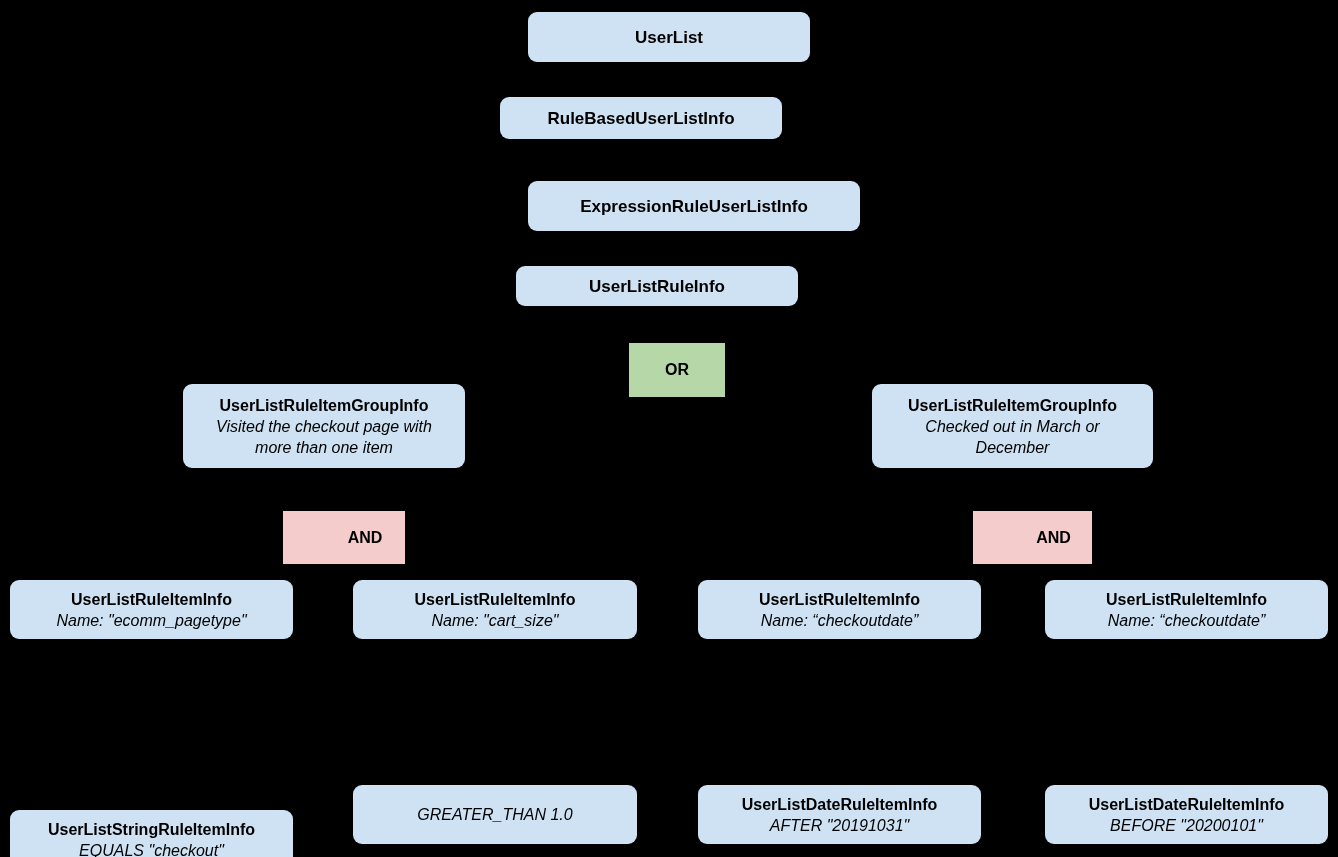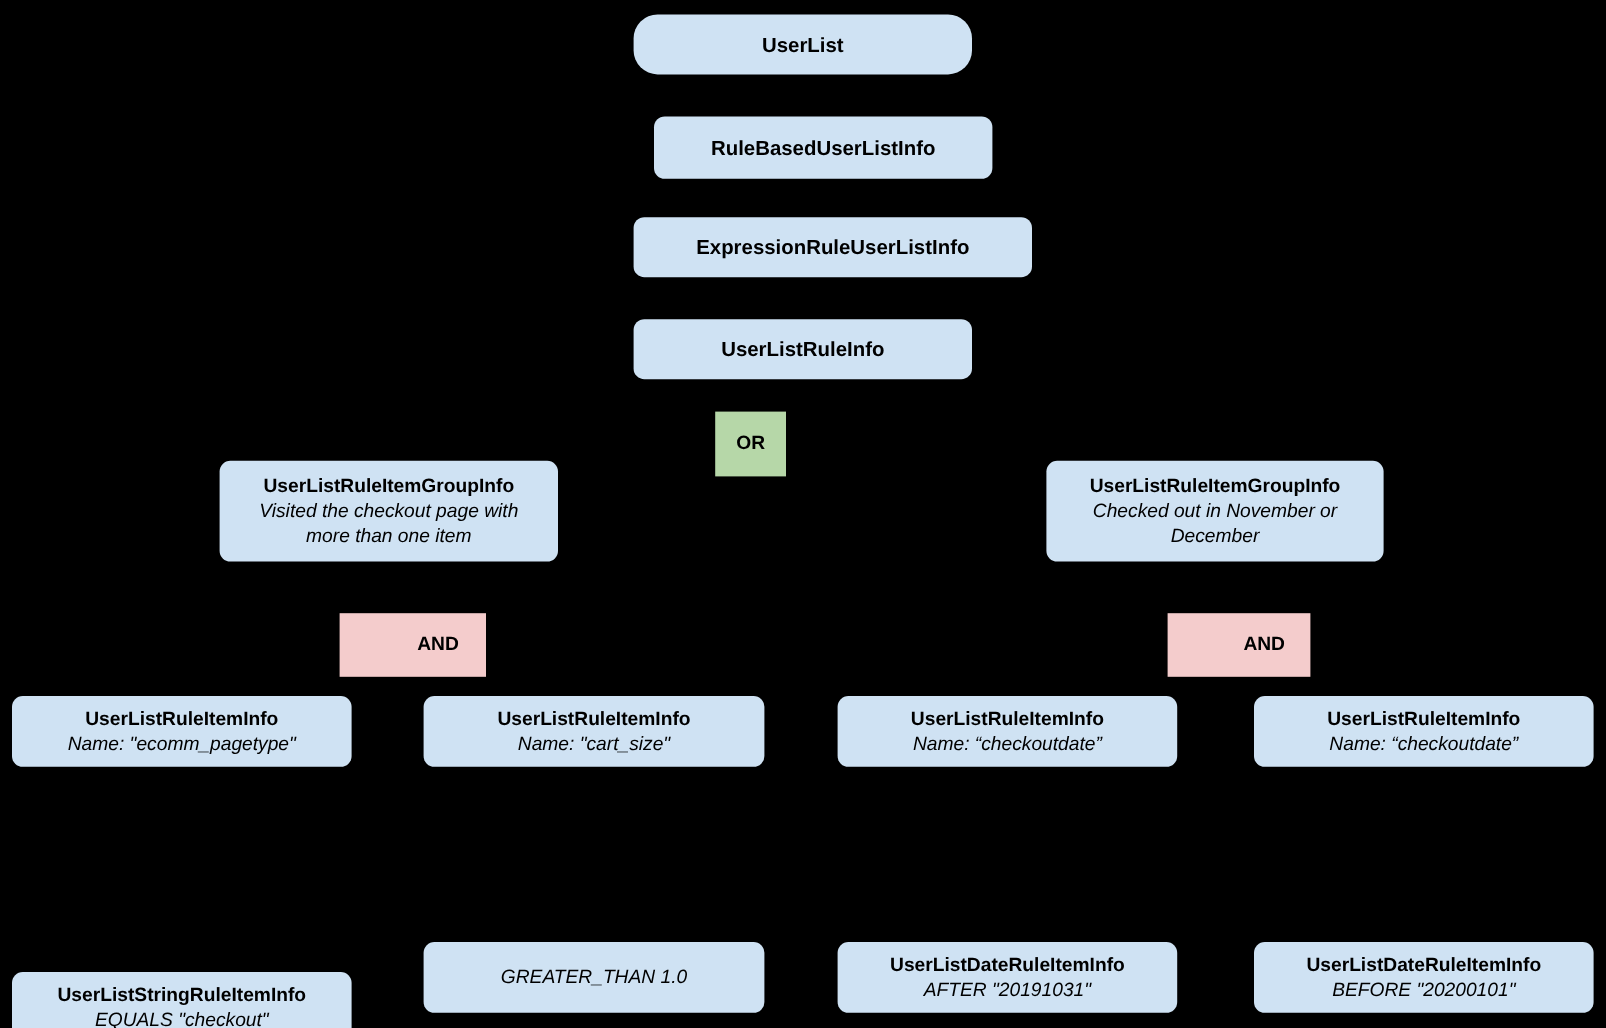--- a/index.html
+++ b/index.html
@@ -59,55 +59,55 @@
     width: 28px;
     height: 12px;
   }
   .arrowhead svg { display: block; }
 </style>
 </head>
 <body>
 
 <div class="stage">
 
-  <div class="node chain" style="left:528px; top:12px; width:282px; height:50px;border-radius:20px;">
+  <div class="node chain" style="left:528px; top:12px; width:282px; height:50px;">
     <div class="title">UserList</div>
   </div>
-  <div class="node chain" style="left:545px; top:97px; width:282px; height:52px;padding-left:18px;">
+  <div class="node chain" style="left:500px; top:97px; width:282px; height:42px;padding-left:18px;">
     <div class="title">RuleBasedUserListInfo</div>
   </div>
   <div class="node chain" style="left:528px; top:181px; width:332px; height:50px;">
     <div class="title">ExpressionRuleUserListInfo</div>
   </div>
-  <div class="node chain" style="left:528px; top:266px; width:282px; height:50px;">
+  <div class="node chain" style="left:516px; top:266px; width:282px; height:40px;">
     <div class="title">UserListRuleInfo</div>
   </div>
 
-  <div class="op op-or" style="left:596px; top:343px; width:59px; height:54px;">
+  <div class="op op-or" style="left:629px; top:343px; width:96px; height:54px;">
     <span>OR</span>
   </div>
 
   <div class="arrowhead" style="left:319px; top:378px;">
     <svg width="28" height="12" viewBox="0 0 28 12">
       <path d="M28 0 C21 6 12 10 1 11 L11 4 Z" fill="#000000"></path>
     </svg>
   </div>
   <div class="arrowhead" style="left:982px; top:378px;">
     <svg width="28" height="12" viewBox="0 0 28 12">
       <path d="M0 0 C7 6 16 10 27 11 L17 4 Z" fill="#000000"></path>
     </svg>
   </div>
 
   <div class="node" style="left:183px; top:384px; width:282px; height:84px;">
     <div class="title">UserListRuleItemGroupInfo</div>
     <div class="subtitle">Visited the checkout page with more than one item</div>
   </div>
   <div class="node" style="left:872px; top:384px; width:281px; height:84px;">
     <div class="title">UserListRuleItemGroupInfo</div>
-    <div class="subtitle">Checked out in November or December</div>
+    <div class="subtitle">Checked out in March or December</div>
   </div>
 
   <div class="op op-and" style="left:283px; top:511px; width:80px; height:53px;">
     <span>AND</span>
   </div>
   <div class="op op-and" style="left:973px; top:511px; width:77px; height:53px;">
     <span>AND</span>
   </div>
 
   <div class="node" style="left:10px; top:580px; width:283px; height:59px;">

